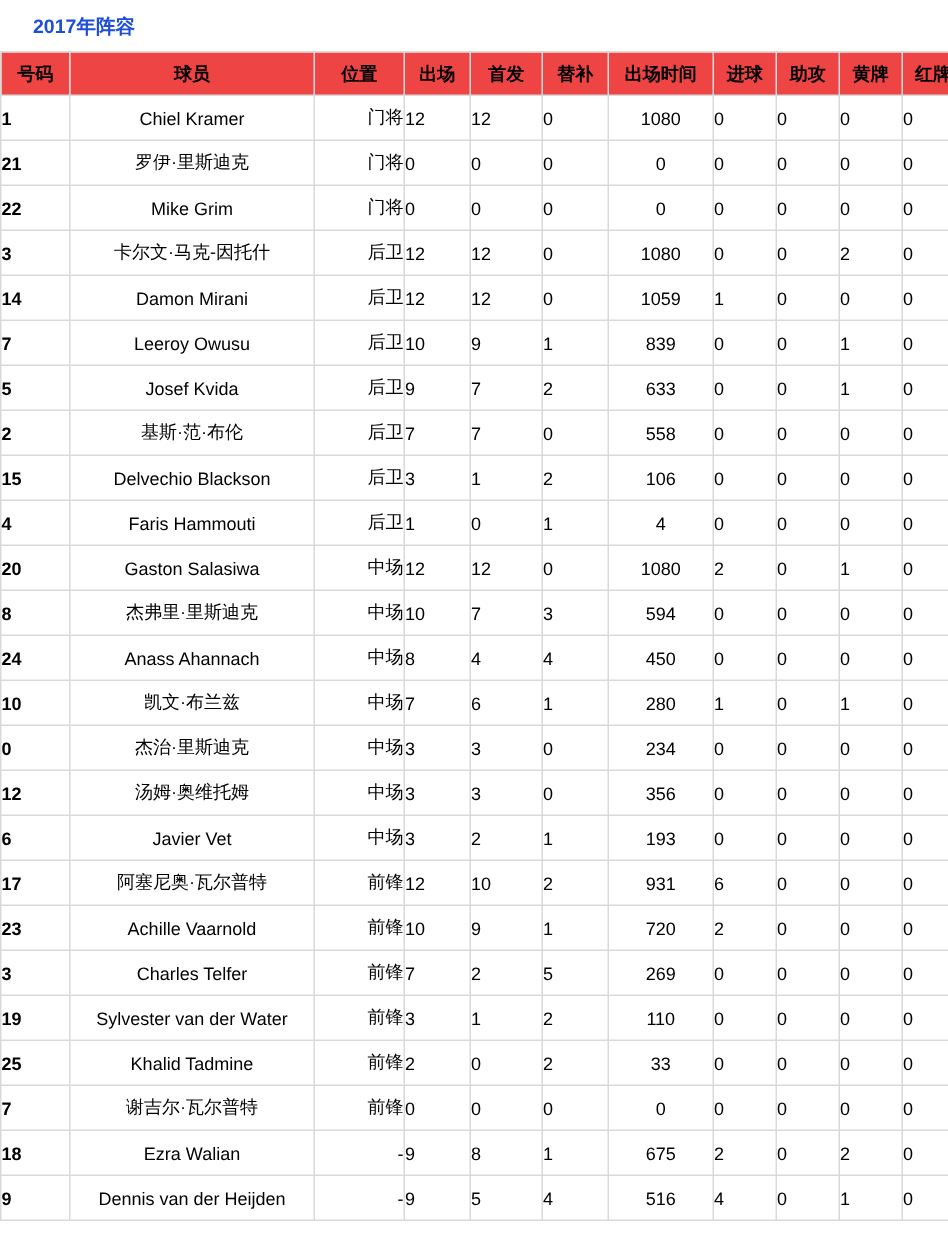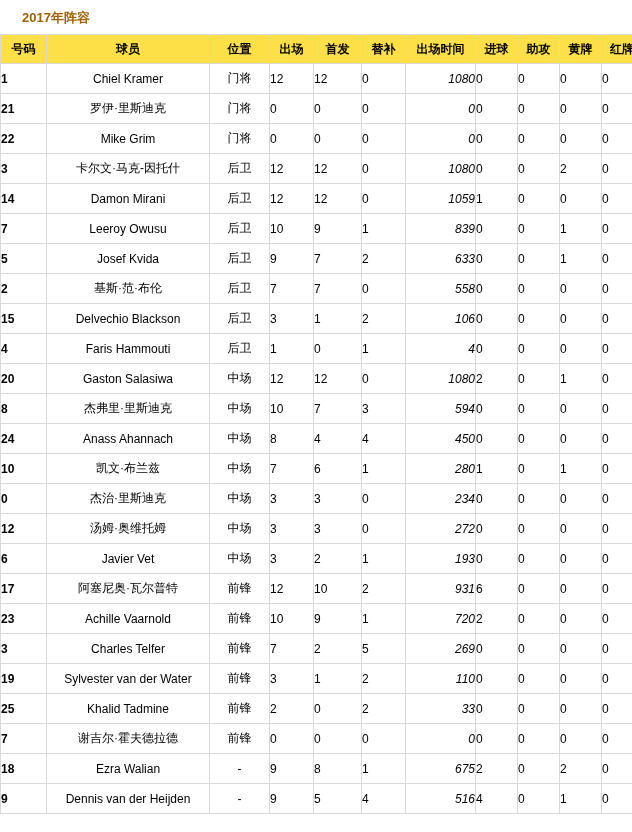--- a/index.html
+++ b/index.html
@@ -15,36 +15,36 @@
     font-size: 12px;
   }
   .page {
     width: 632px;
     box-sizing: border-box;
   }
   .title {
     font-size: 13px;
     font-weight: bold;
     padding: 9px 0 7px 22px;
-    color: #a16207;
+    color: #1d4ed8;
   }
   table.squad {
     width: 632px;
     border-collapse: collapse;
     table-layout: fixed;
   }
   table.squad th, table.squad td {
     border: 1px solid #d9d9d9;
     font-size: 12px;
     padding: 0;
     height: 29px;
     vertical-align: middle;
   }
   table.squad thead th {
-    background: #fde047;
+    background: #ef4444;
     font-weight: bold;
     text-align: center;
     height: 28px;
   }
   
   col.c-num   { width: 46px; }
   col.c-player{ width: 163px; }
   col.c-pos   { width: 60px; }
   col.c-app   { width: 44px; }
   col.c-start { width: 48px; }
@@ -58,30 +58,29 @@
   td.num {
     text-align: left;
     padding-left: 17px;
     font-weight: bold;
   }
   td.player {
     text-align: center;
     padding-left: 20px;
   }
   td.pos {
-    text-align: center;
+    text-align: right;
   }
   td.stat {
     text-align: left;
     padding-left: 12px;
   }
   td.mins {
-    text-align: right;
+    text-align: center;
     padding-left: 17px;
-    font-style: italic;
   }
 </style>
 </head>
 <body>
 
 <div class="page">
   <div class="title">2017年阵容</div>
 
   <table class="squad">
     <colgroup>
@@ -308,21 +307,21 @@
           <td class="stat">0</td>
           <td class="stat">0</td>
         </tr>
         <tr>
           <td class="num">12</td>
           <td class="player">汤姆·奥维托姆</td>
           <td class="pos">中场</td>
           <td class="stat">3</td>
           <td class="stat">3</td>
           <td class="stat">0</td>
-          <td class="mins">272</td>
+          <td class="mins">356</td>
           <td class="stat">0</td>
           <td class="stat">0</td>
           <td class="stat">0</td>
           <td class="stat">0</td>
         </tr>
         <tr>
           <td class="num">6</td>
           <td class="player">Javier Vet</td>
           <td class="pos">中场</td>
           <td class="stat">3</td>
@@ -394,21 +393,21 @@
           <td class="stat">0</td>
           <td class="stat">2</td>
           <td class="mins">33</td>
           <td class="stat">0</td>
           <td class="stat">0</td>
           <td class="stat">0</td>
           <td class="stat">0</td>
         </tr>
         <tr>
           <td class="num">7</td>
-          <td class="player">谢吉尔·霍夫德拉德</td>
+          <td class="player">谢吉尔·瓦尔普特</td>
           <td class="pos">前锋</td>
           <td class="stat">0</td>
           <td class="stat">0</td>
           <td class="stat">0</td>
           <td class="mins">0</td>
           <td class="stat">0</td>
           <td class="stat">0</td>
           <td class="stat">0</td>
           <td class="stat">0</td>
         </tr>

